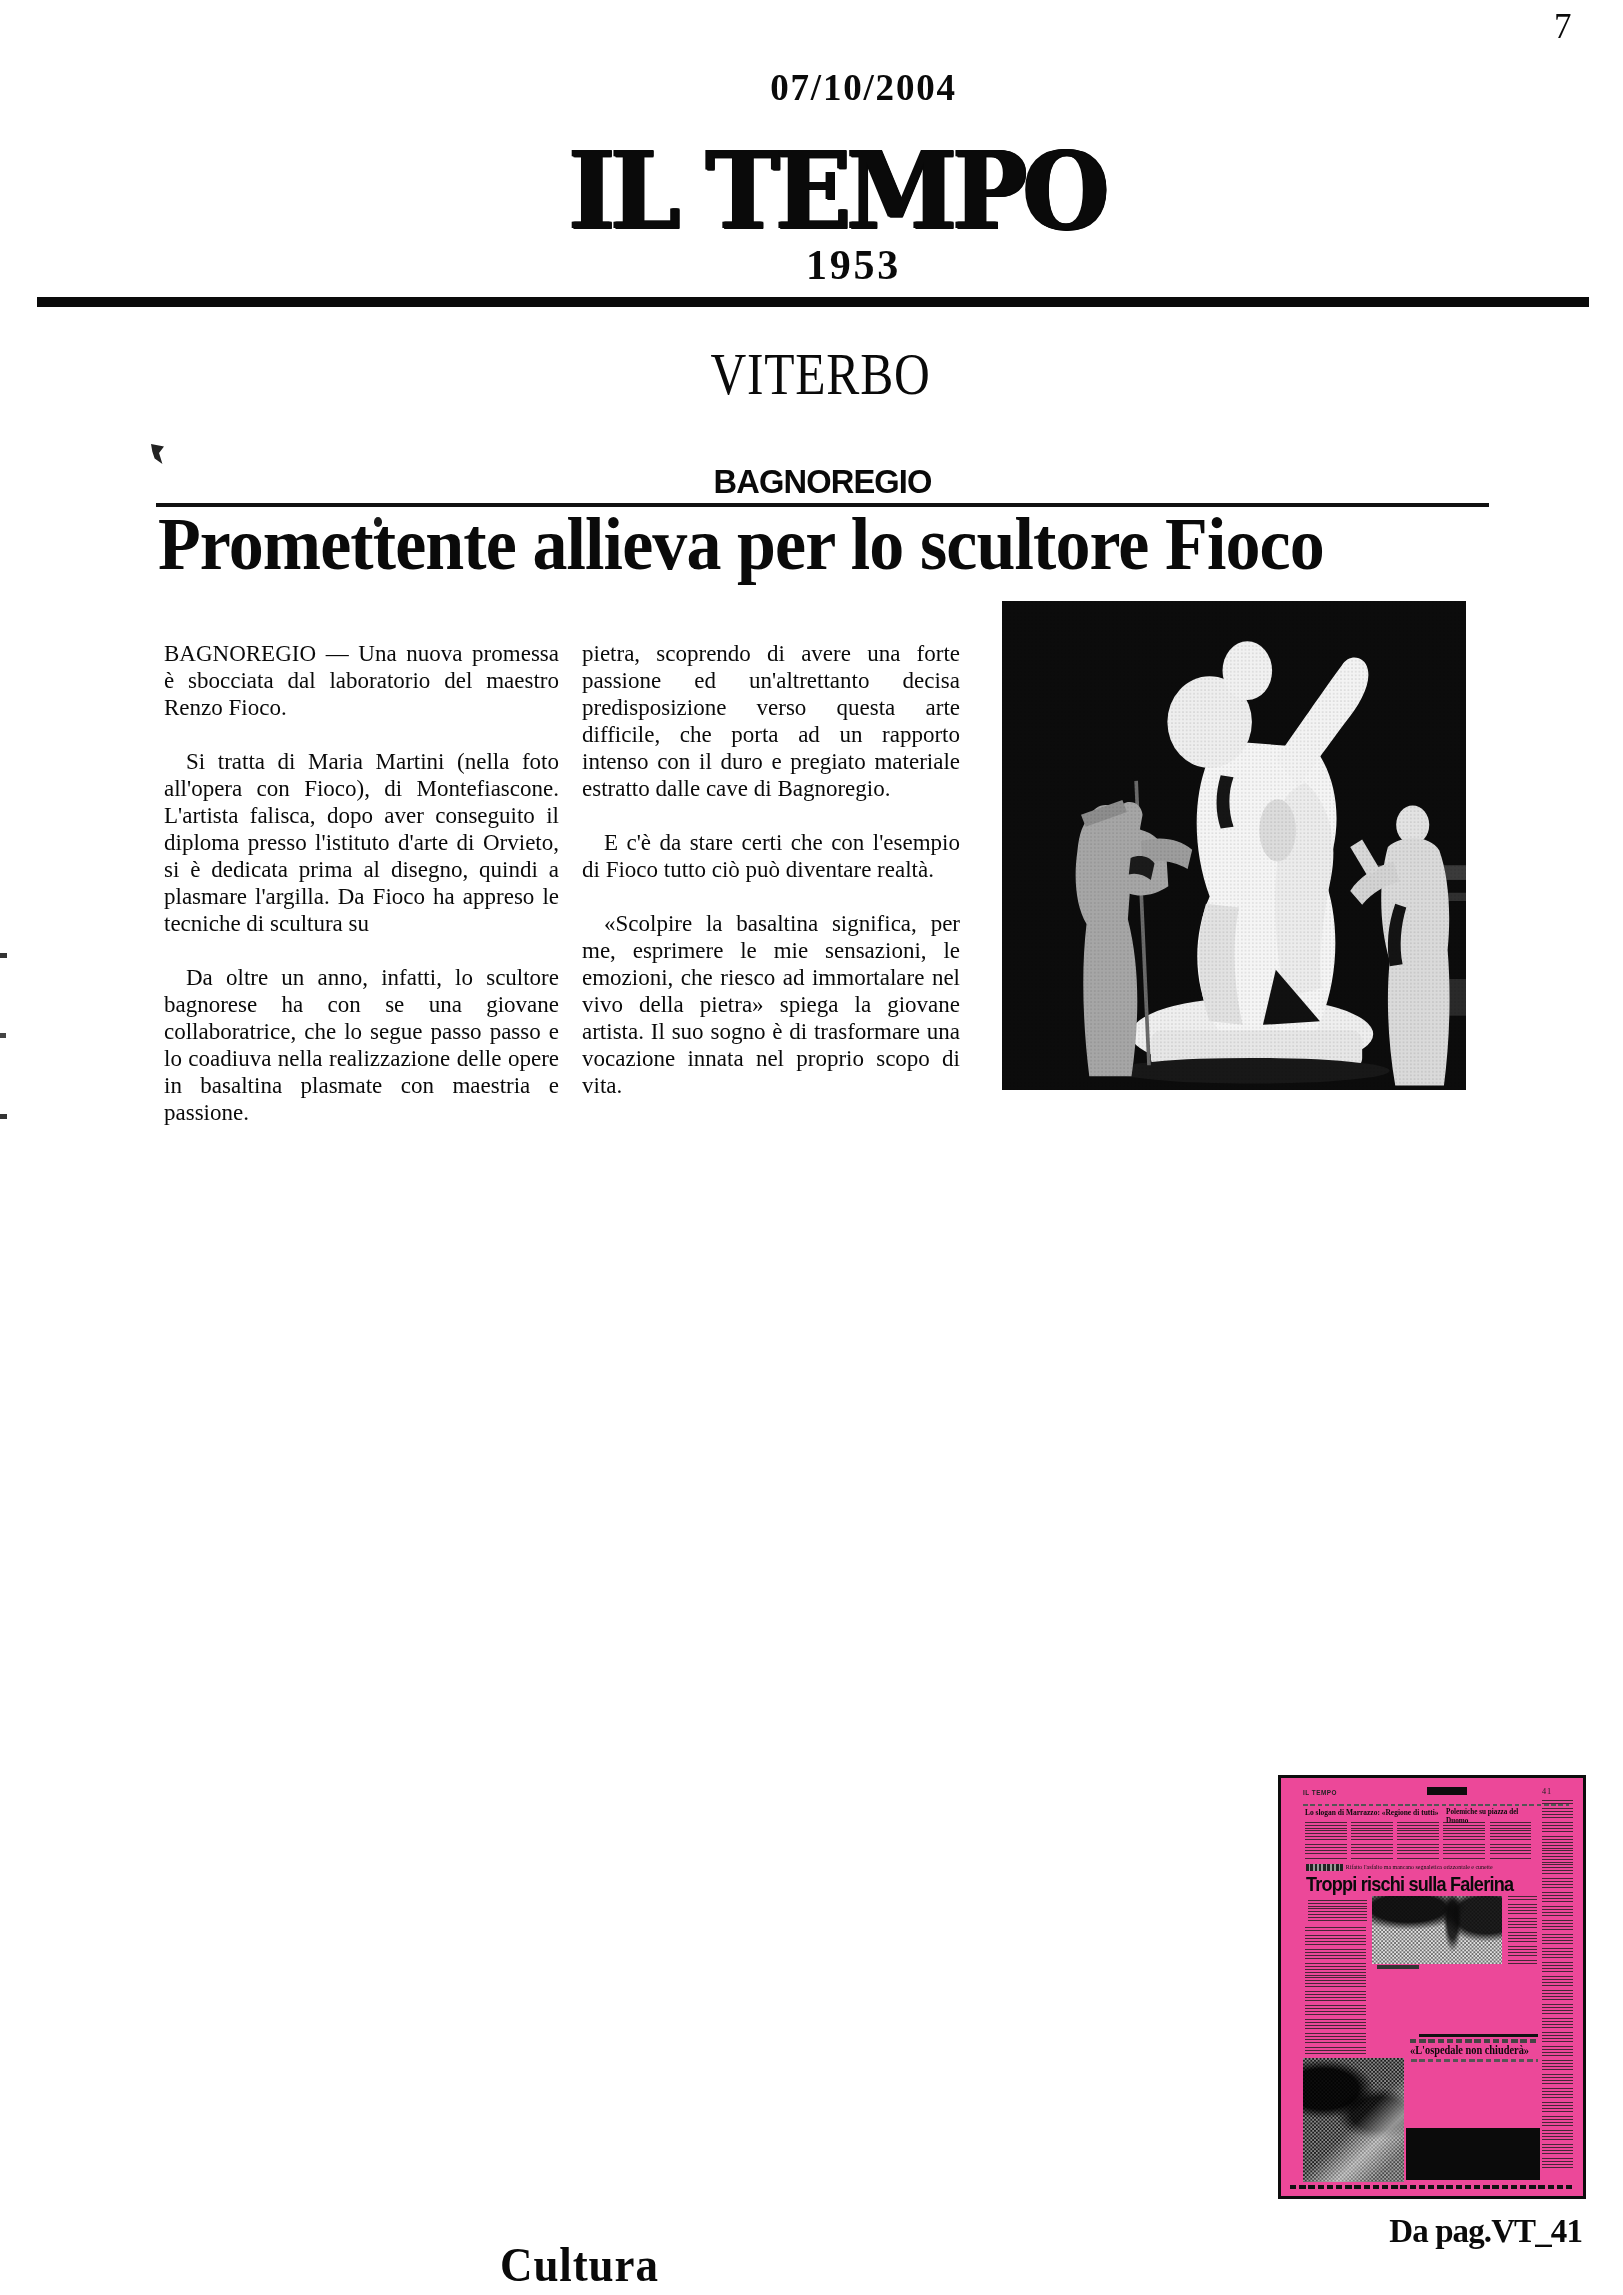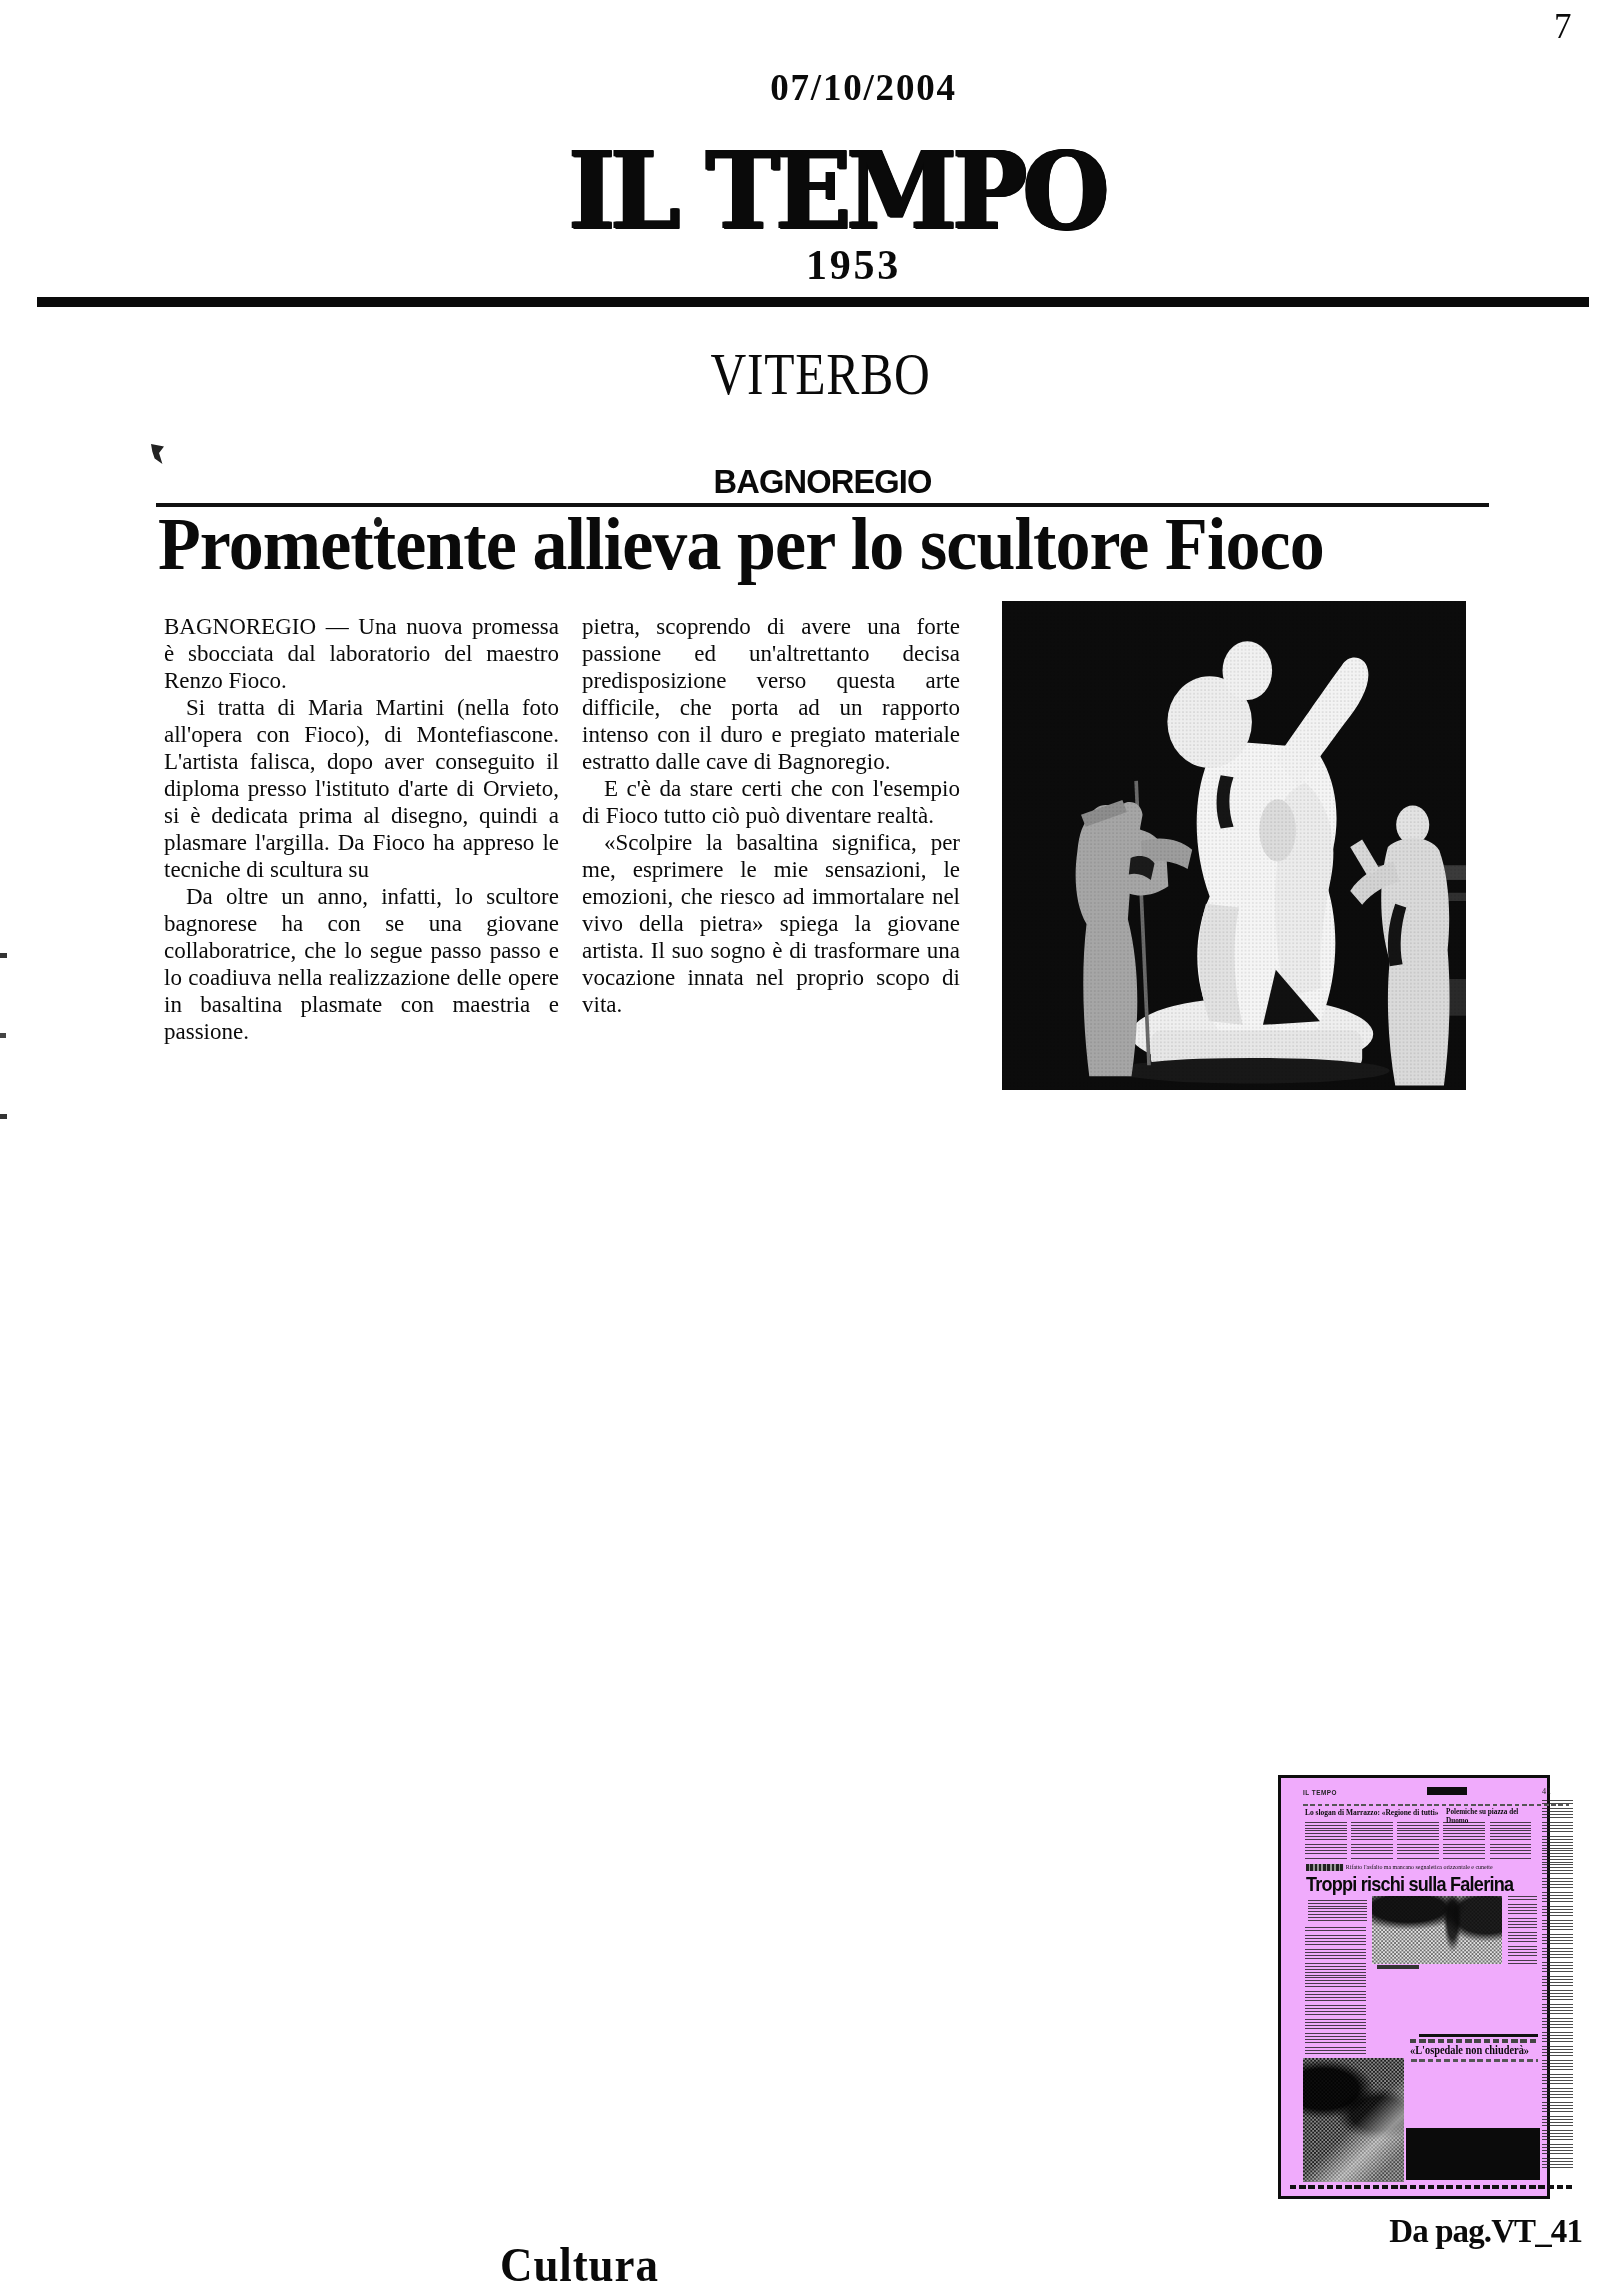--- a/index.html
+++ b/index.html
@@ -39,21 +39,21 @@
                   line-height:37px; letter-spacing:-0.9px; transform:scaleX(.96); transform-origin:center; }
   .rule-thin { left:156px; top:503px; width:1333px; height:3.7px; background:#111; }
 
   
   .headline { left:158px; top:505px; width:1348px; font-size:71px; line-height:75px;
               white-space:nowrap; letter-spacing:-0.9px;
               transform:scale(.985,1.05); transform-origin:left top; }
 
   
   .bodycol { font-size:23px; line-height:27px; text-align:justify; }
-  .bodycol p { text-indent:22px; }
+  .bodycol p { text-indent:22px;margin-top:27px; }
   .bodycol p.flush { text-indent:0; }
   .col1 { left:164px; top:613px; width:395px; }
   .col2 { left:582px; top:613px; width:378px; }
 
   .article-photo { left:1002px; top:601px; width:464px; height:489px; }
   .article-photo svg { display:block; width:100%; height:100%; }
 
   
   .artifact-a { left:151px; top:444px; width:13px; height:20px; background:#222;
                 clip-path:polygon(0 0,100% 12%,62% 45%,88% 100%,28% 72%,10% 38%); }
@@ -62,22 +62,22 @@
   .artifact-edge2 { left:0; top:1033px; width:5.5px; height:4.6px; background:#444; }
   .artifact-edge3 { left:0; top:1114px; width:7.3px; height:4.6px; background:#333; }
 
   
   .footer-section { left:500px; top:2237px; font-size:45px; font-weight:bold; letter-spacing:0.9px;
                     transform:scaleY(1.08); transform-origin:left top; }
   .footer-source  { left:1215px; top:2213px; width:367px; text-align:right;
                     font-size:33px; font-weight:bold; letter-spacing:-0.9px; }
 
   
-  .thumb { left:1278px; top:1775px; width:272px; height:424px;
-           border:3.7px solid #0d0d0d; background:#f0abfc; }
+  .thumb { left:1278px; top:1775px; width:308px; height:424px;
+           border:3.7px solid #0d0d0d; background:#ec4899; }
   .thumb .abs { position:absolute; }
   .t-masthead { left:22px; top:11px; font-size:6.4px; font-weight:bold; color:#222;
                 font-family:"Liberation Sans", sans-serif; letter-spacing:0.5px; }
   .t-blackrect { left:146px; top:9.2px; width:40px; height:8.3px; background:#0d0d0d; }
   .t-pageref { left:261px; top:9.2px; font-size:8.3px; color:#222; letter-spacing:0.9px;
                font-family:"Liberation Serif", serif; }
   .t-toprule { left:22px; top:26px; width:266px; height:1.8px;
                background:repeating-linear-gradient(90deg,#555 0 4.6px, transparent 4.6px 7.3px); }
   .t-headA { left:24px; top:30px; width:130px; font-size:8.3px; font-weight:bold; line-height:10px;
              transform:scaleX(.9); transform-origin:left top; white-space:nowrap; }

